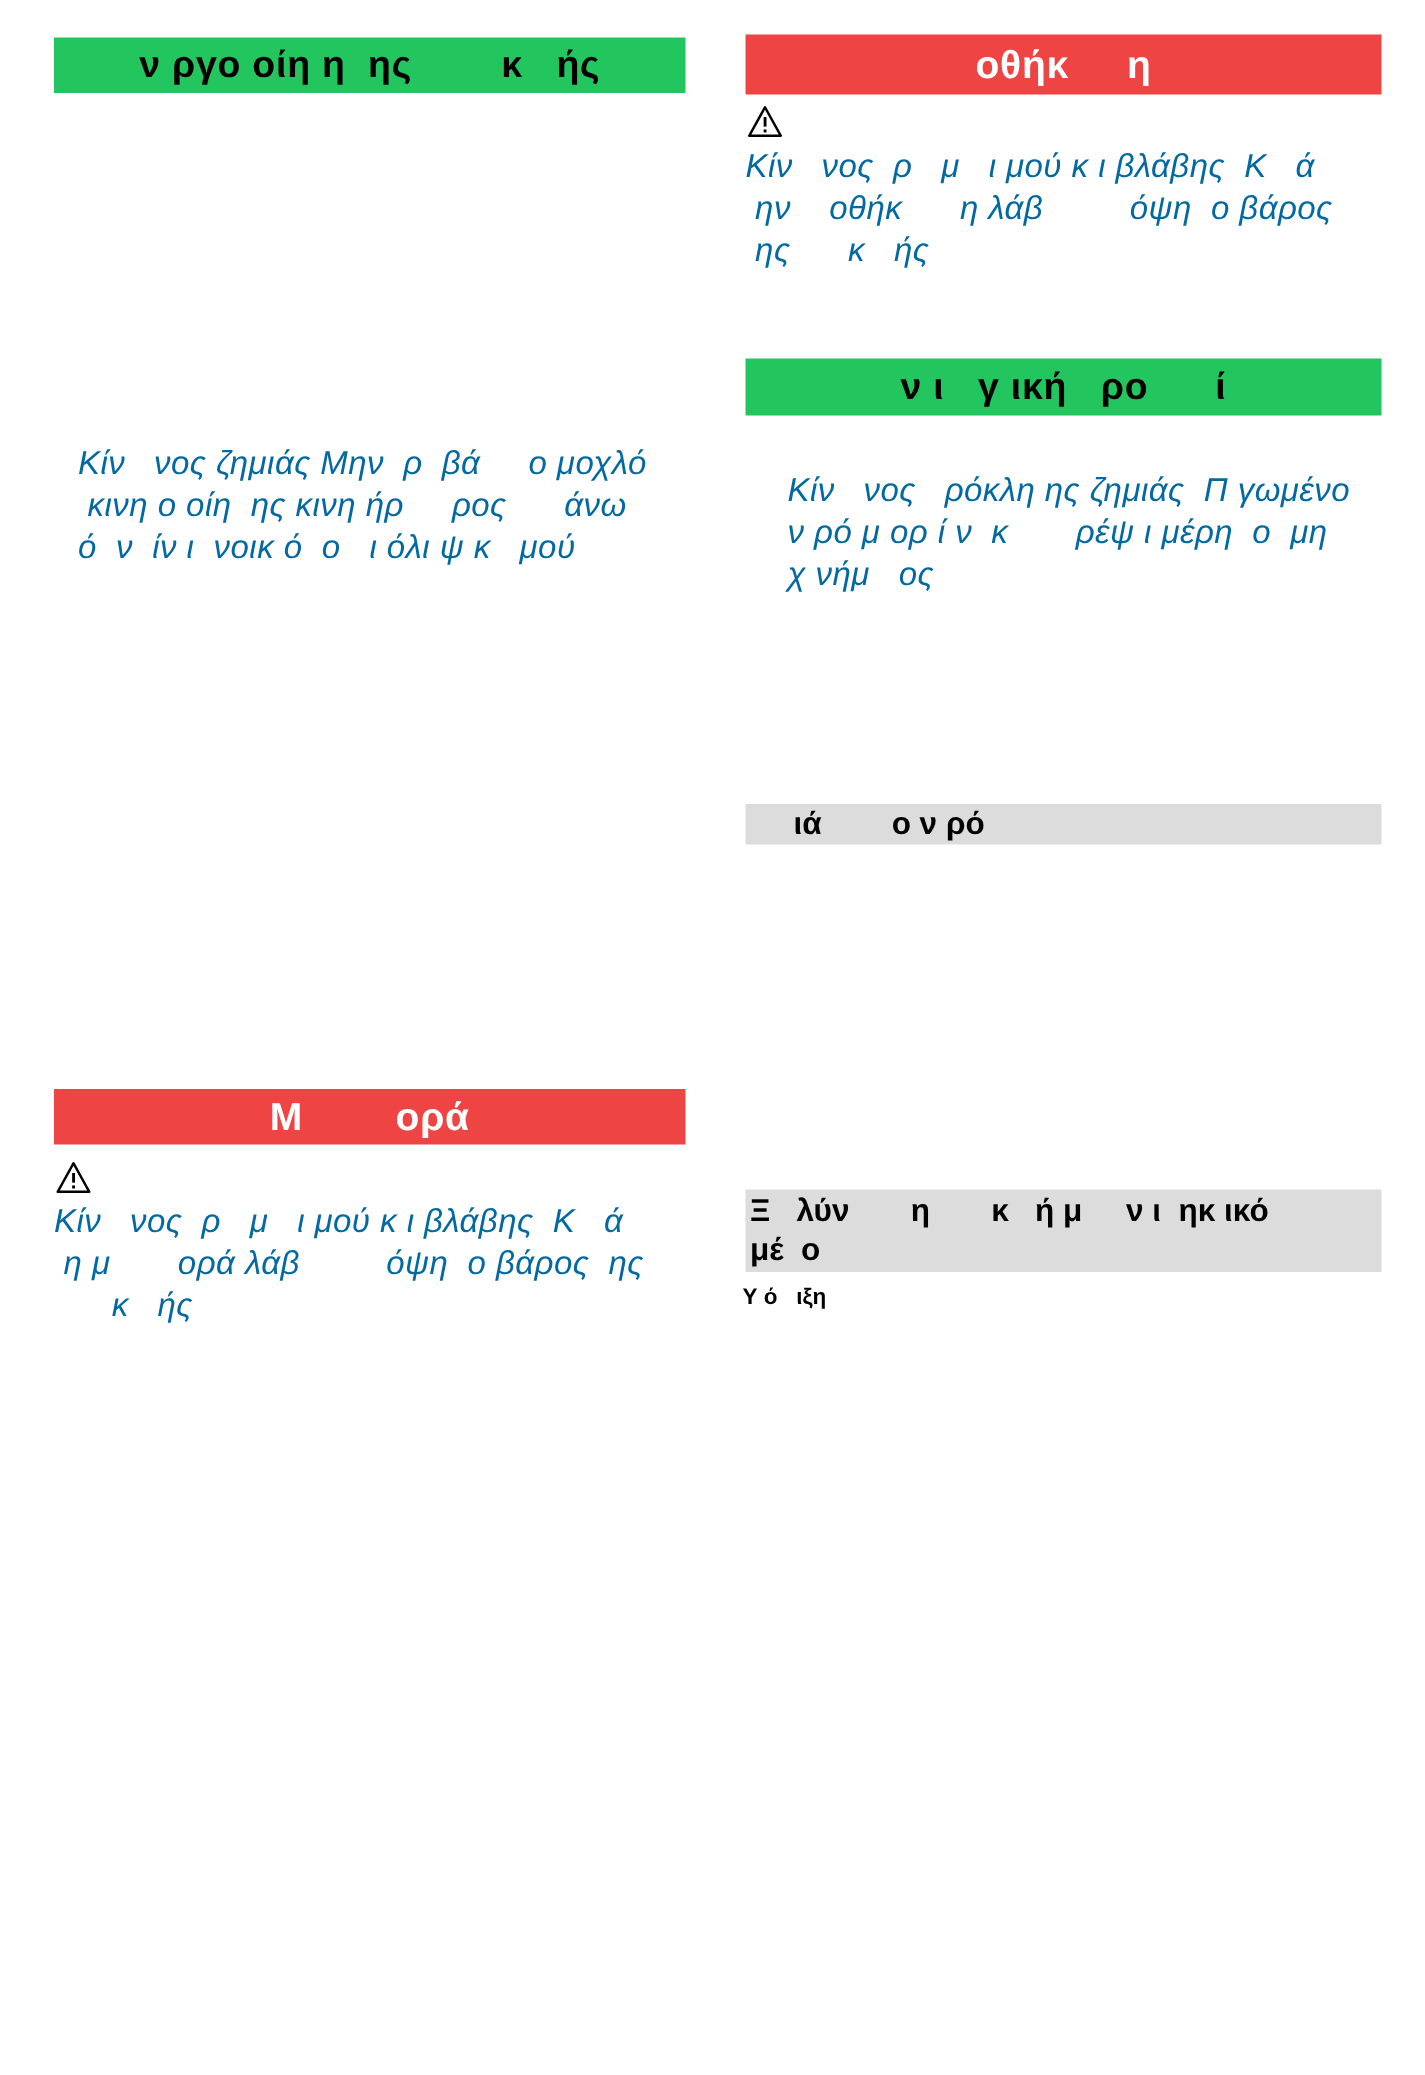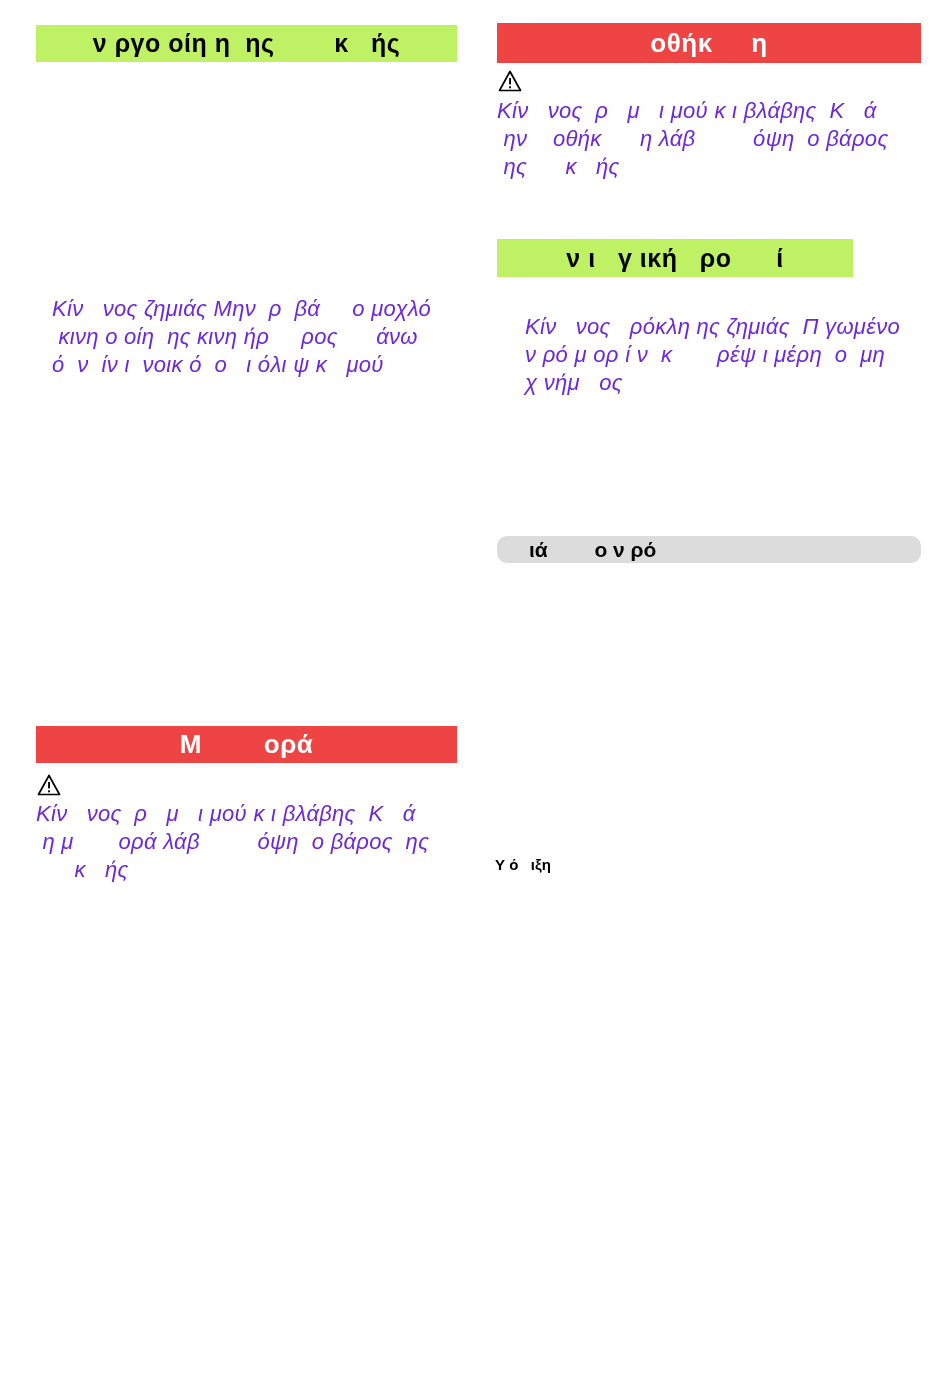--- a/index.html
+++ b/index.html
@@ -17,39 +17,38 @@
   .bar {
     position: absolute;
     font-weight: bold;
     text-align: center;
     letter-spacing: 0.5px;
     display: flex;
     align-items: center;
     justify-content: center;
     white-space: pre;
   }
-  .bar.gray  { background: #bef264; color: #000000; font-size: 25px; }
+  .bar.gray  { background: #22c55e; color: #000000; font-size: 25px; }
   .bar.black { background: #ef4444; color: #ffffff; font-size: 26px; }
   .subbar {
     position: absolute;
     background: #dcdcdc;
     color: #000000;
     font-weight: bold;
     font-size: 21px;
     line-height: 26px;
     white-space: pre;
     box-sizing: border-box;
-    border-radius: 10px;
   }
   .para {
     position: absolute;
     font-style: italic;
     font-size: 22px;
     line-height: 28px;
-    color: #6d28d9;
+    color: #0369a1;
     white-space: pre;
     letter-spacing: 0.3px;
   }
   .note {
     position: absolute;
     font-weight: bold;
     font-size: 15px;
     color: #000000;
     white-space: pre;
   }
@@ -95,26 +94,28 @@
       <path d="M12 1.5 L22.5 20.5 L1.5 20.5 Z" fill="none" stroke="#000" stroke-width="1.7" stroke-linejoin="round"></path>
       <rect x="11.1" y="8" width="1.9" height="6.4" fill="#000"></rect>
       <rect x="11.1" y="16.3" width="1.9" height="2" fill="#000"></rect>
     </svg>
   </div>
 
   <div class="para" style="left:497px; top:97px; width:435px;">Κίν   νος  ρ   μ   ι μού κ ι βλάβης  Κ   ά
  ην    οθήκ      η λάβ         όψη  ο βάρος
  ης      κ   ής</div>
 
-  <div class="bar gray" style="left:497px; top:239px; width:356px; height:38px;">
+  <div class="bar gray" style="left:497px; top:239px; width:424px; height:38px;">
     <span>ν ι   γ ική   ρο      ί</span>
   </div>
 
   <div class="para" style="left:525px; top:313px; width:435px;">Κίν   νος   ρόκλη ης ζημιάς  Π γωμένο
 ν ρό μ ορ ί ν  κ       ρέψ ι μέρη  ο  μη
 χ νήμ   ος</div>
 
   <div class="subbar" style="left:497px; top:536px; width:424px; height:27px; padding:1px 0 0 32px;">ιά        ο ν ρό</div>
 
+  <div class="subbar" style="left:497px; top:793px; width:424px; height:55px; padding:2px 0 0 3px;">Ξ   λύν       η       κ   ή μ     ν ι  ηκ ικό
+μέ  ο</div>
 
   <div class="note" style="left:495px; top:856px;">Υ ό   ιξη</div>
 
 </div>
 
 </body></html>

